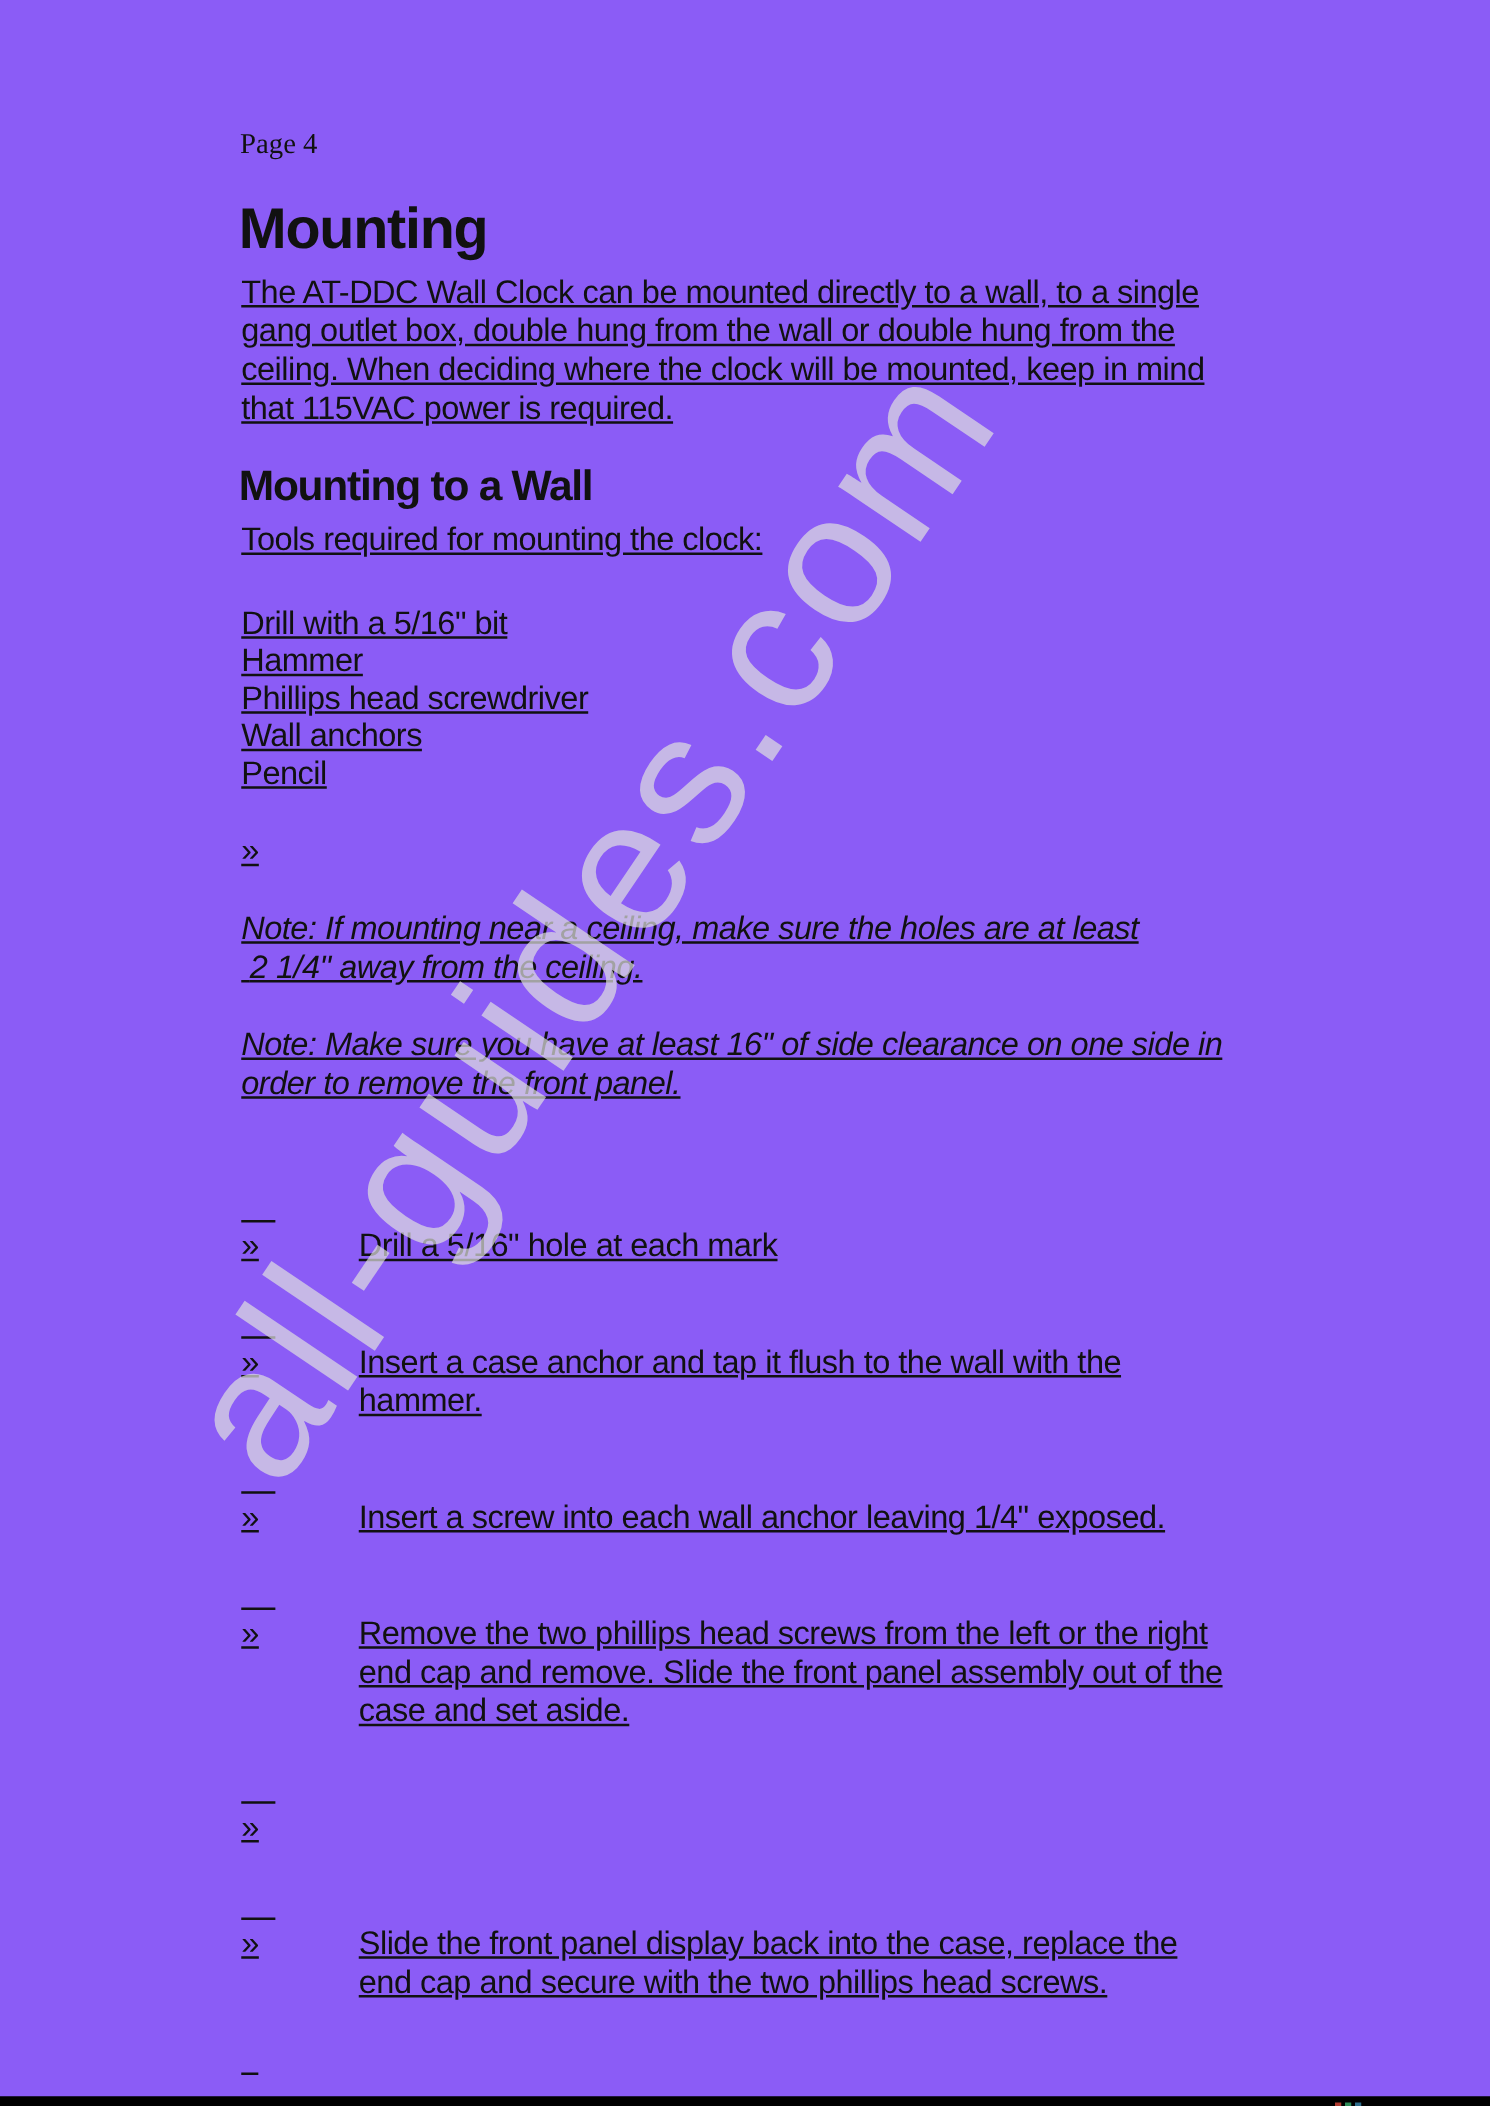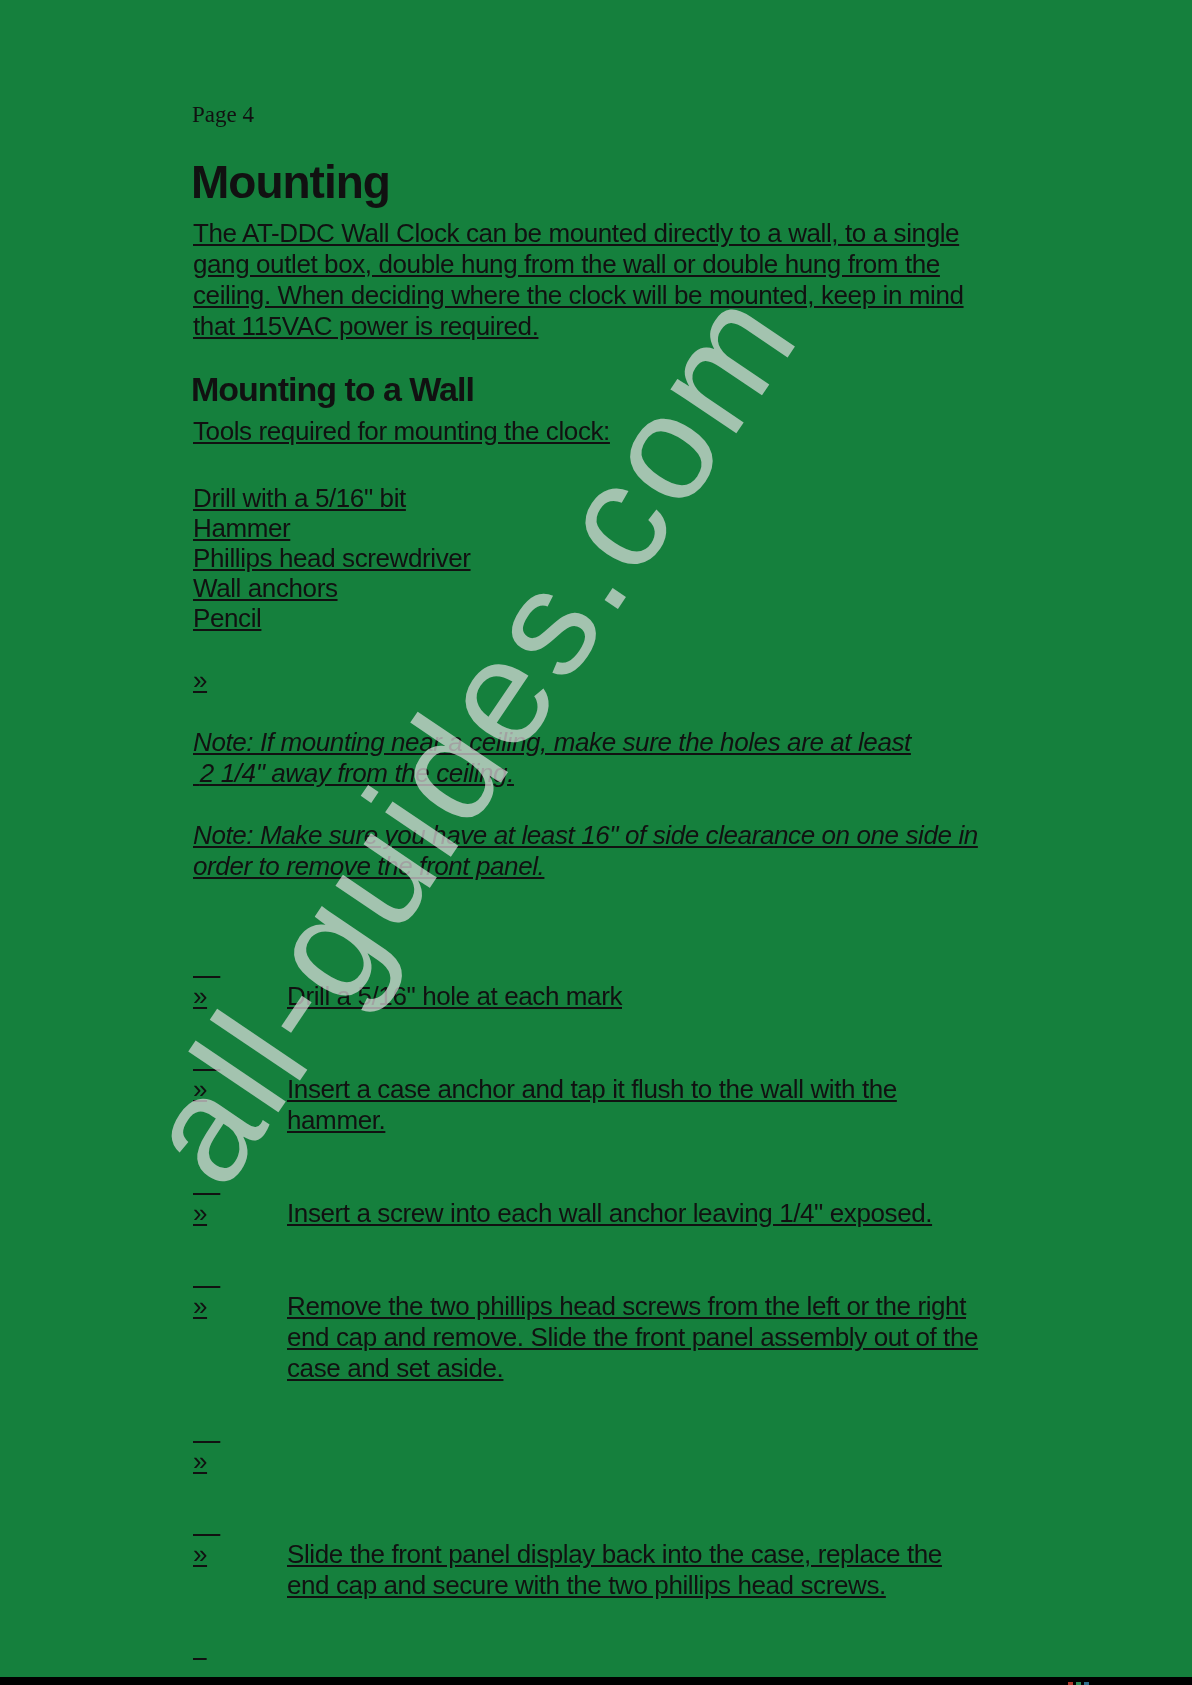--- a/index.html
+++ b/index.html
@@ -1,20 +1,20 @@
 <!DOCTYPE html>
 <html><head>
 <meta charset="utf-8">
 <style>
   html,body { margin:0; padding:0; background:#888; }
   .page {
     position:relative;
     width:1192px; height:1685px;
     margin:0 auto;
-    background:#15803d;
+    background:#8b5cf6;
     overflow:hidden;
     font-family:"Liberation Sans", sans-serif;
     color:#111111;
   }
   .abs { position:absolute; }
   .body-text {
     font-size:26px;
     line-height:31px;
     letter-spacing:-0.4px;
     white-space:pre-wrap;

